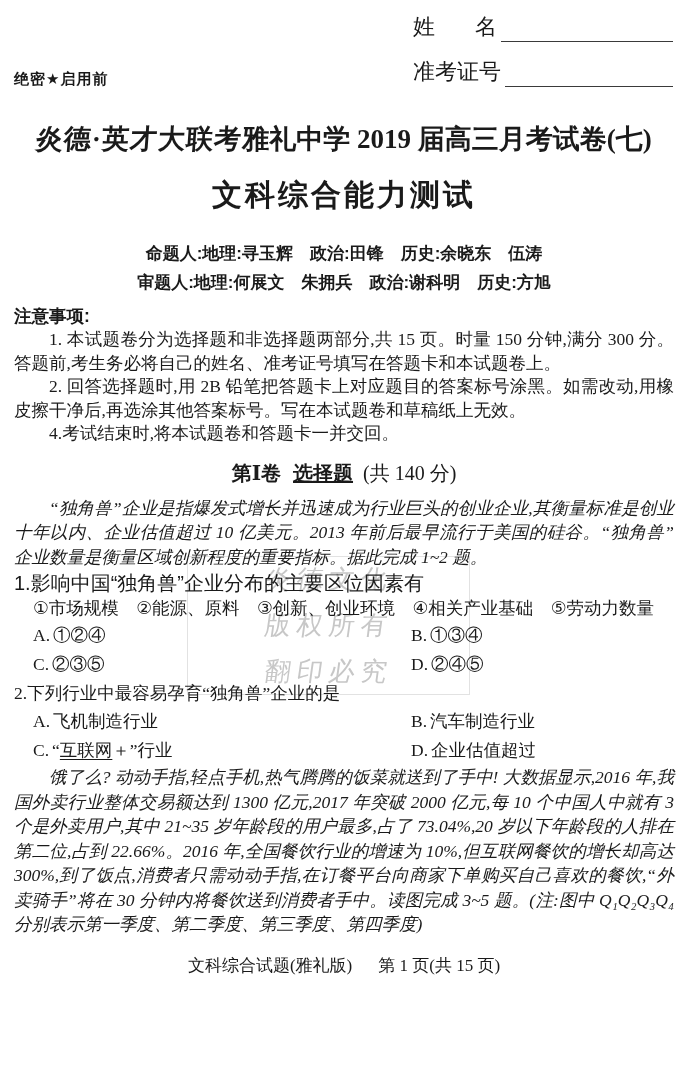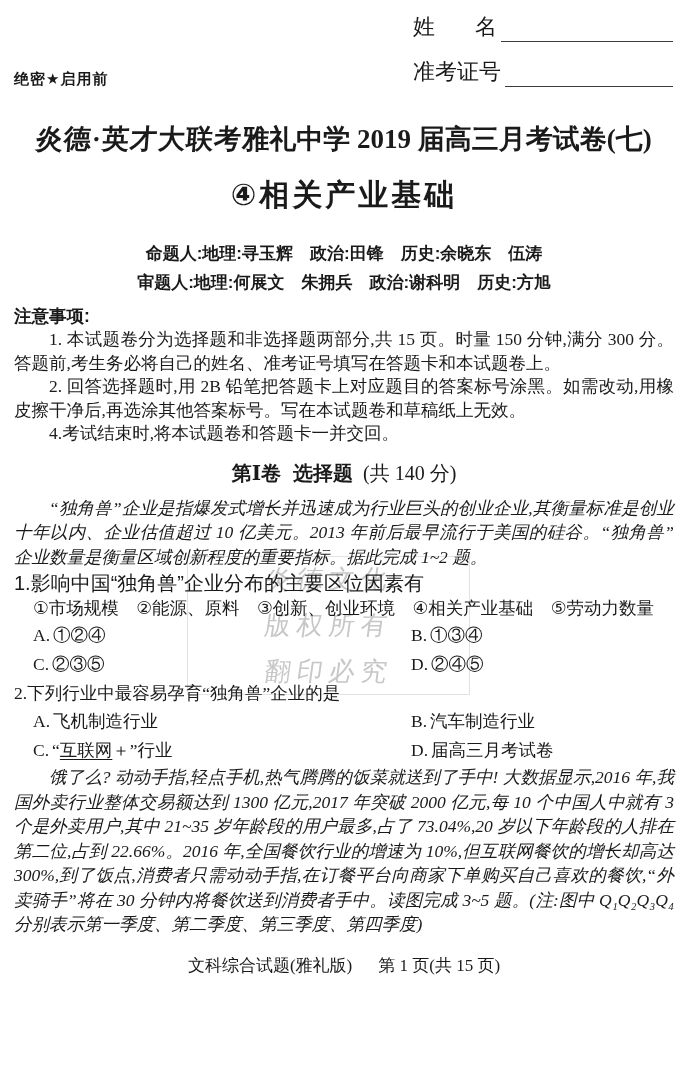--- a/index.html
+++ b/index.html
@@ -48,21 +48,21 @@
     font-weight:700;font-size:17.5px;line-height:24px;margin-top:10px;
   }
   .notice{
     font-size:17.5px;line-height:23.5px;margin:0;
     text-align:justify;text-indent:2em;
   }
   
   .section-heading{text-align:center;font-size:20px;line-height:28px;margin:13px 0 9px 0;}
   .section-heading .part{font-weight:700;}
   .section-heading .type{
-    font-family:"Liberation Sans","DejaVu Sans",sans-serif;font-weight:700;margin:12px 10px 0 12px;
+    font-family:"Liberation Sans","DejaVu Sans",sans-serif;font-weight:700;margin:12px 10px 0 12px;text-decoration:underline;
   }
   .section-heading .score{font-weight:400;}
   .section-intro{
     font-family:"Liberation Sans","DejaVu Sans",sans-serif;font-weight:600;
     font-size:17.5px;line-height:24.5px;margin:0;text-indent:2em;text-align:justify;
   }
   
   .passage{
     font-style:italic;font-size:17.5px;line-height:24.5px;margin:1px 0 0 0;
     text-indent:2em;text-align:justify;
@@ -123,21 +123,21 @@
         <span class="fill-label">准考证号</span>
         <span class="fill-line"></span>
       </div>
     </div>
   </div>
 
   <div class="main-title">
     <span class="script">炎德·英才大联考</span><span class="rest">雅礼中学 2019 届高三月考试卷(七)</span>
   </div>
 
-  <div class="subject-title">④相关产业基础</div>
+  <div class="subject-title">文科综合能力测试</div>
 
   <div class="people setters">命题人:地理:寻玉辉　政治:田锋　历史:余晓东　伍涛</div>
   <div class="people reviewers">审题人:地理:何展文　朱拥兵　政治:谢科明　历史:方旭</div>
 
   <div class="content">
 
     <div class="notice-heading">注意事项:</div>
     <p class="notice">1. 本试题卷分为选择题和非选择题两部分,共 15 页。时量 150 分钟,满分 300 分。答题前,考生务必将自己的姓名、准考证号填写在答题卡和本试题卷上。</p>
     <p class="notice">2. 回答选择题时,用 2B 铅笔把答题卡上对应题目的答案标号涂黑。如需改动,用橡皮擦干净后,再选涂其他答案标号。写在本试题卷和草稿纸上无效。</p>
     <p class="notice">4.考试结束时,将本试题卷和答题卡一并交回。</p>
@@ -159,21 +159,21 @@
         <div class="opt"><span class="lbl">D.</span><span>②④⑤</span></div>
       </div>
     </div>
 
     <div>
       <div class="q-stem-song">2.下列行业中最容易孕育“独角兽”企业的是</div>
       <div class="opt-grid">
         <div class="opt"><span class="lbl">A.</span><span>飞机制造行业</span><span class="u"></span><span></span></div>
         <div class="opt"><span class="lbl">B.</span><span>汽车制造行业</span><span class="u"></span><span></span></div>
         <div class="opt"><span class="lbl">C.</span><span>“</span><span class="u">互联网</span><span>＋”行业</span></div>
-        <div class="opt"><span class="lbl">D.</span><span>届高三月考试卷</span><span class="u"></span><span></span></div>
+        <div class="opt"><span class="lbl">D.</span><span>企业估值超过</span><span class="u"></span><span></span></div>
       </div>
     </div>
 
     <p class="passage">饿了么? 动动手指,轻点手机,热气腾腾的饭菜就送到了手中! 大数据显示,2016 年,我国外卖行业整体交易额达到 1300 亿元,2017 年突破 2000 亿元,每 10 个中国人中就有 3 个是外卖用户,其中 21~35 岁年龄段的用户最多,占了 73.04%,20 岁以下年龄段的人排在第二位,占到 22.66%。2016 年,全国餐饮行业的增速为 10%,但互联网餐饮的增长却高达 300%,到了饭点,消费者只需动动手指,在订餐平台向商家下单购买自己喜欢的餐饮,“外卖骑手”将在 30 分钟内将餐饮送到消费者手中。读图完成 3~5 题。(注:图中 Q₁Q₂Q₃Q₄ 分别表示第一季度、第二季度、第三季度、第四季度)</p>
 
     <div class="footer">
       <span>文科综合试题(雅礼版)</span>
       <span>第 1 页(共 15 页)</span>
     </div>
 

